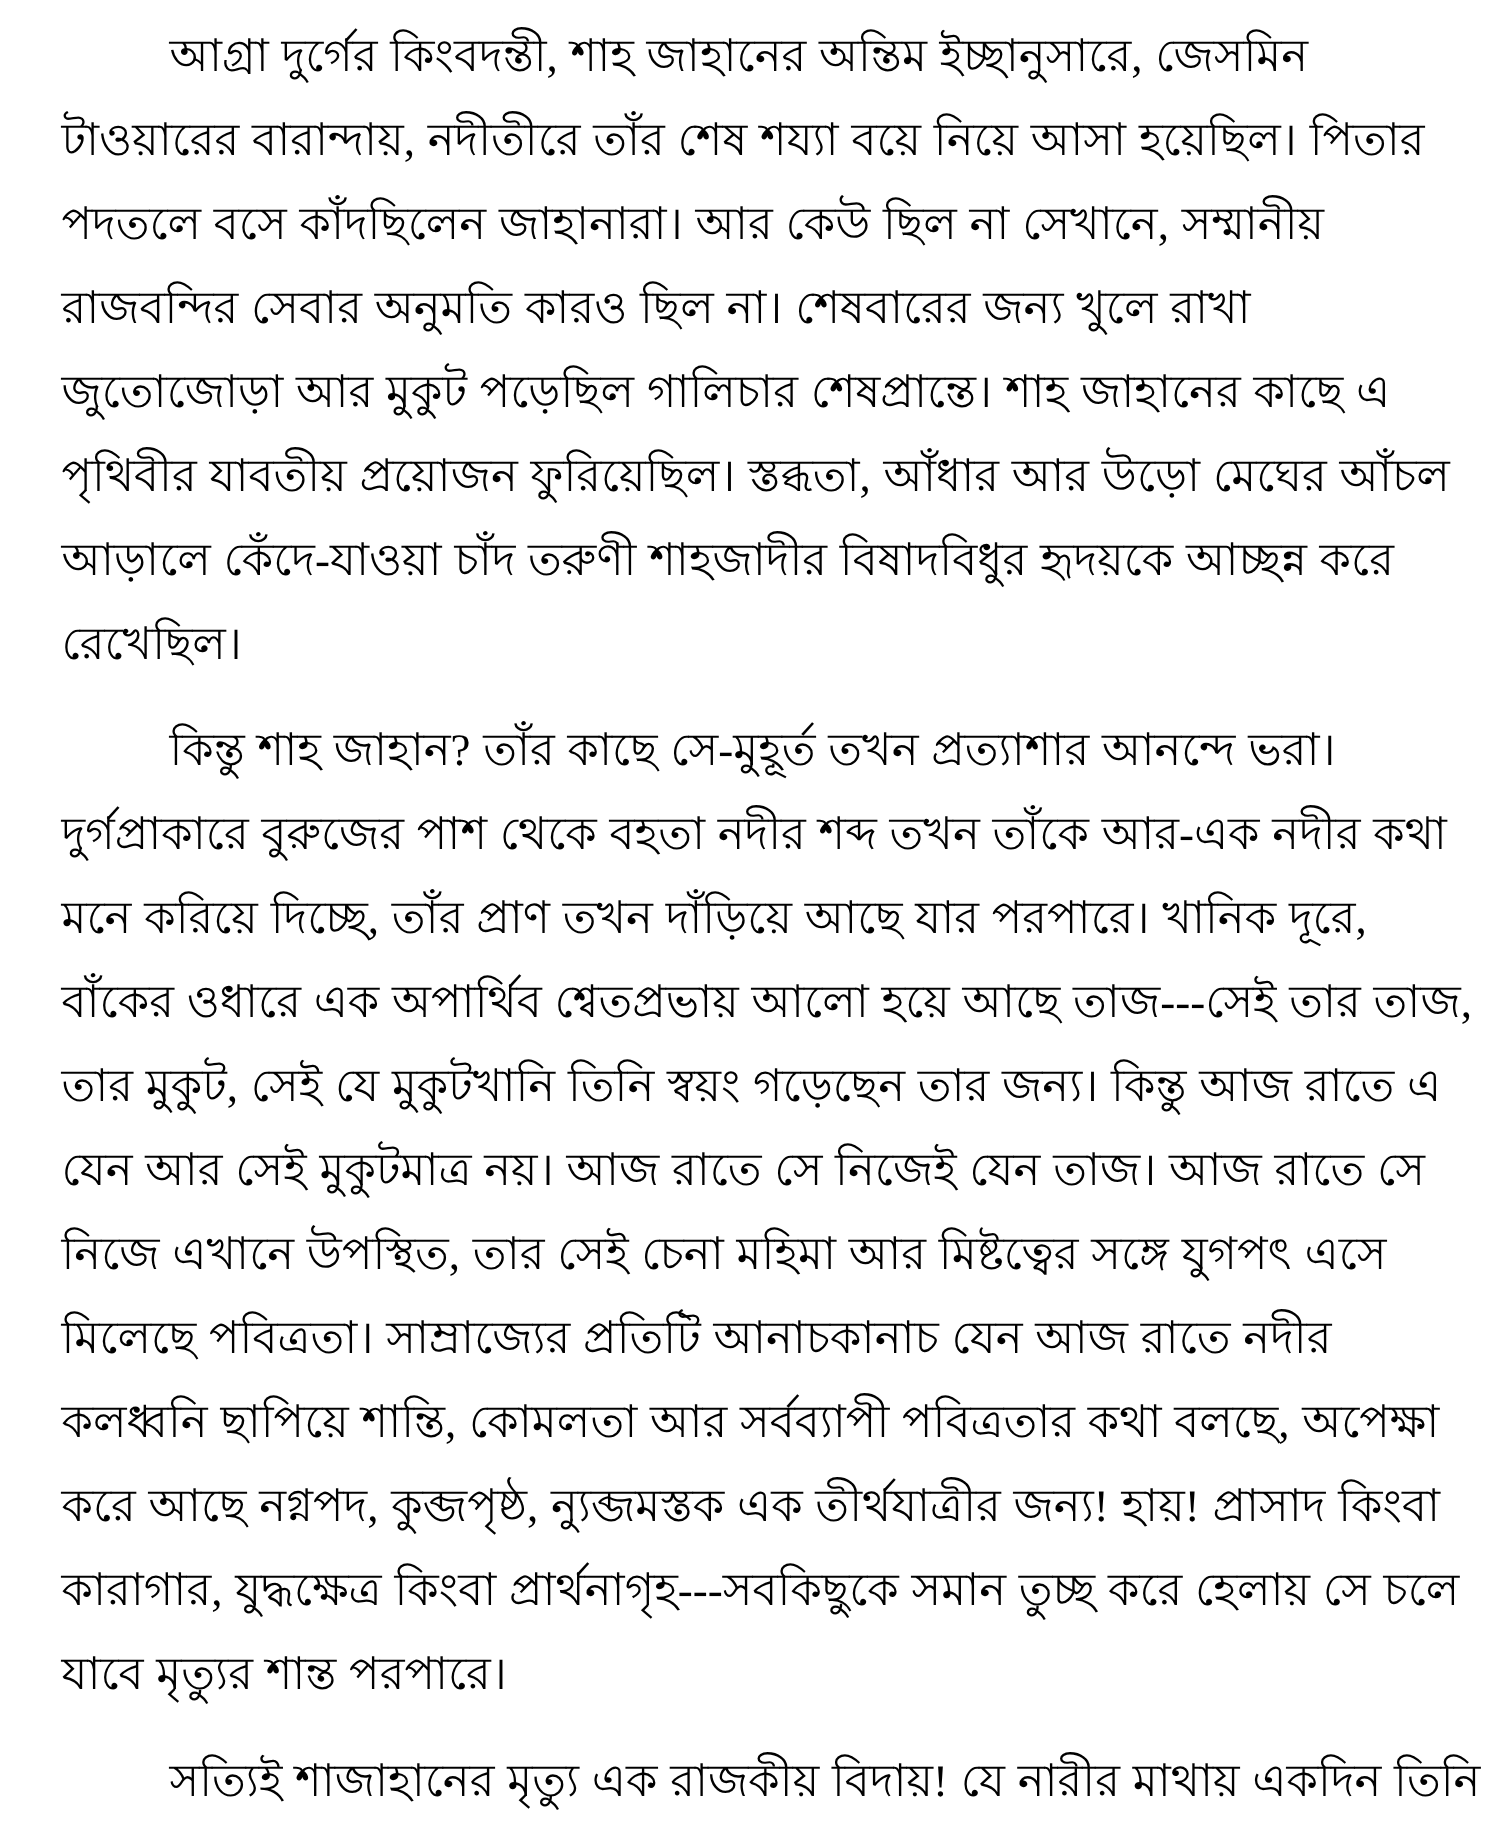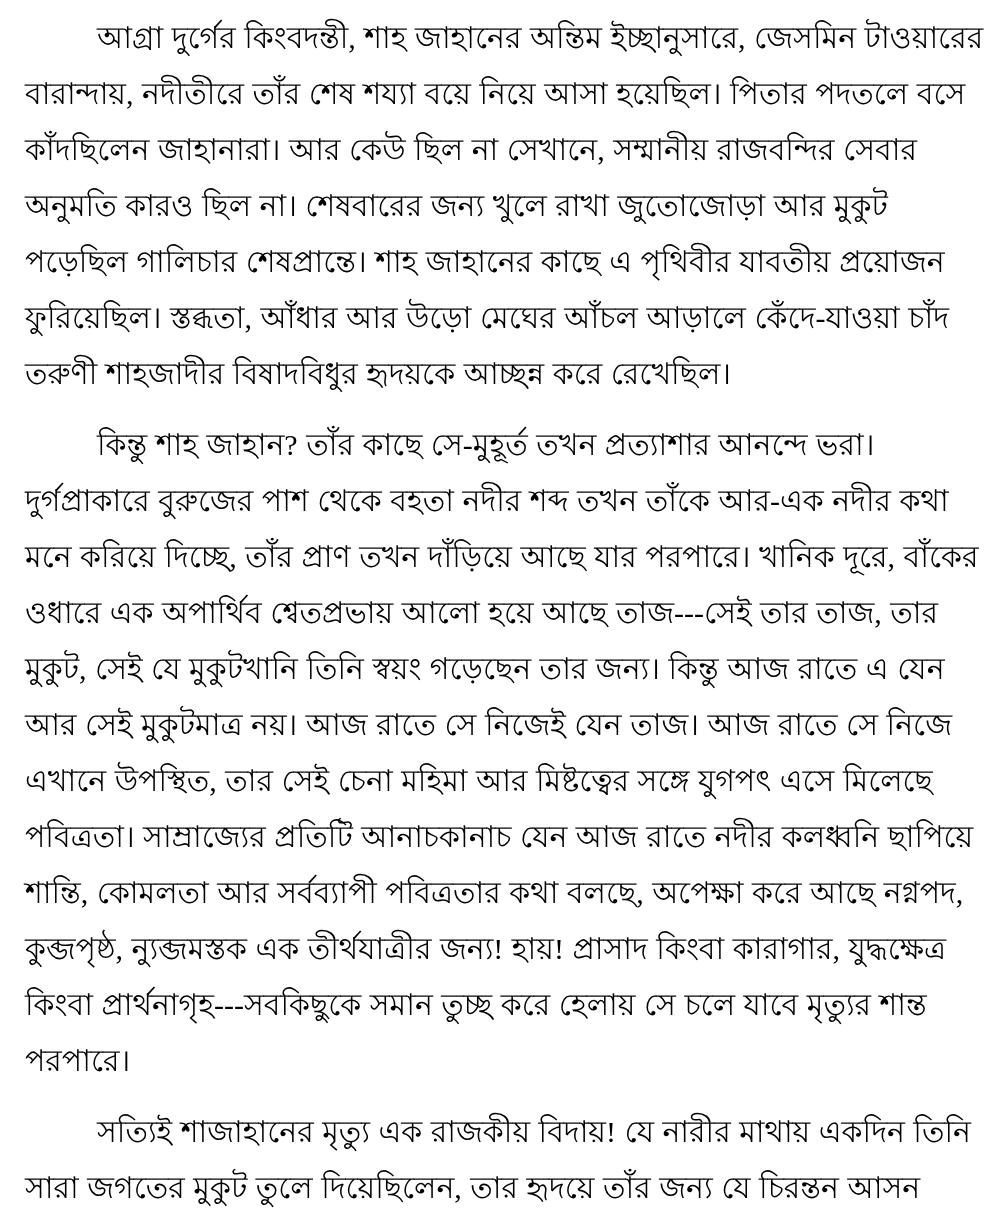--- a/index.html
+++ b/index.html
@@ -6,21 +6,21 @@
       margin: 0;
       padding: 0;
       background: #ffffff;
     }
     .page {
       box-sizing: border-box;
       width: 1004px;
       height: 1221px;
       background: #ffffff;
       color: #000000;
-      padding: 10px 16px 0 25px;
+      padding: 10px 16px 0 41px;
       font-family: "Liberation Serif", "DejaVu Serif", serif;
       font-size: 30px;
       line-height: 56px;
       text-align: left;
       overflow: hidden;
       border-radius: 31px;
     }
     .para {
       margin: 0 0 15px 0;
       text-indent: 72px;

